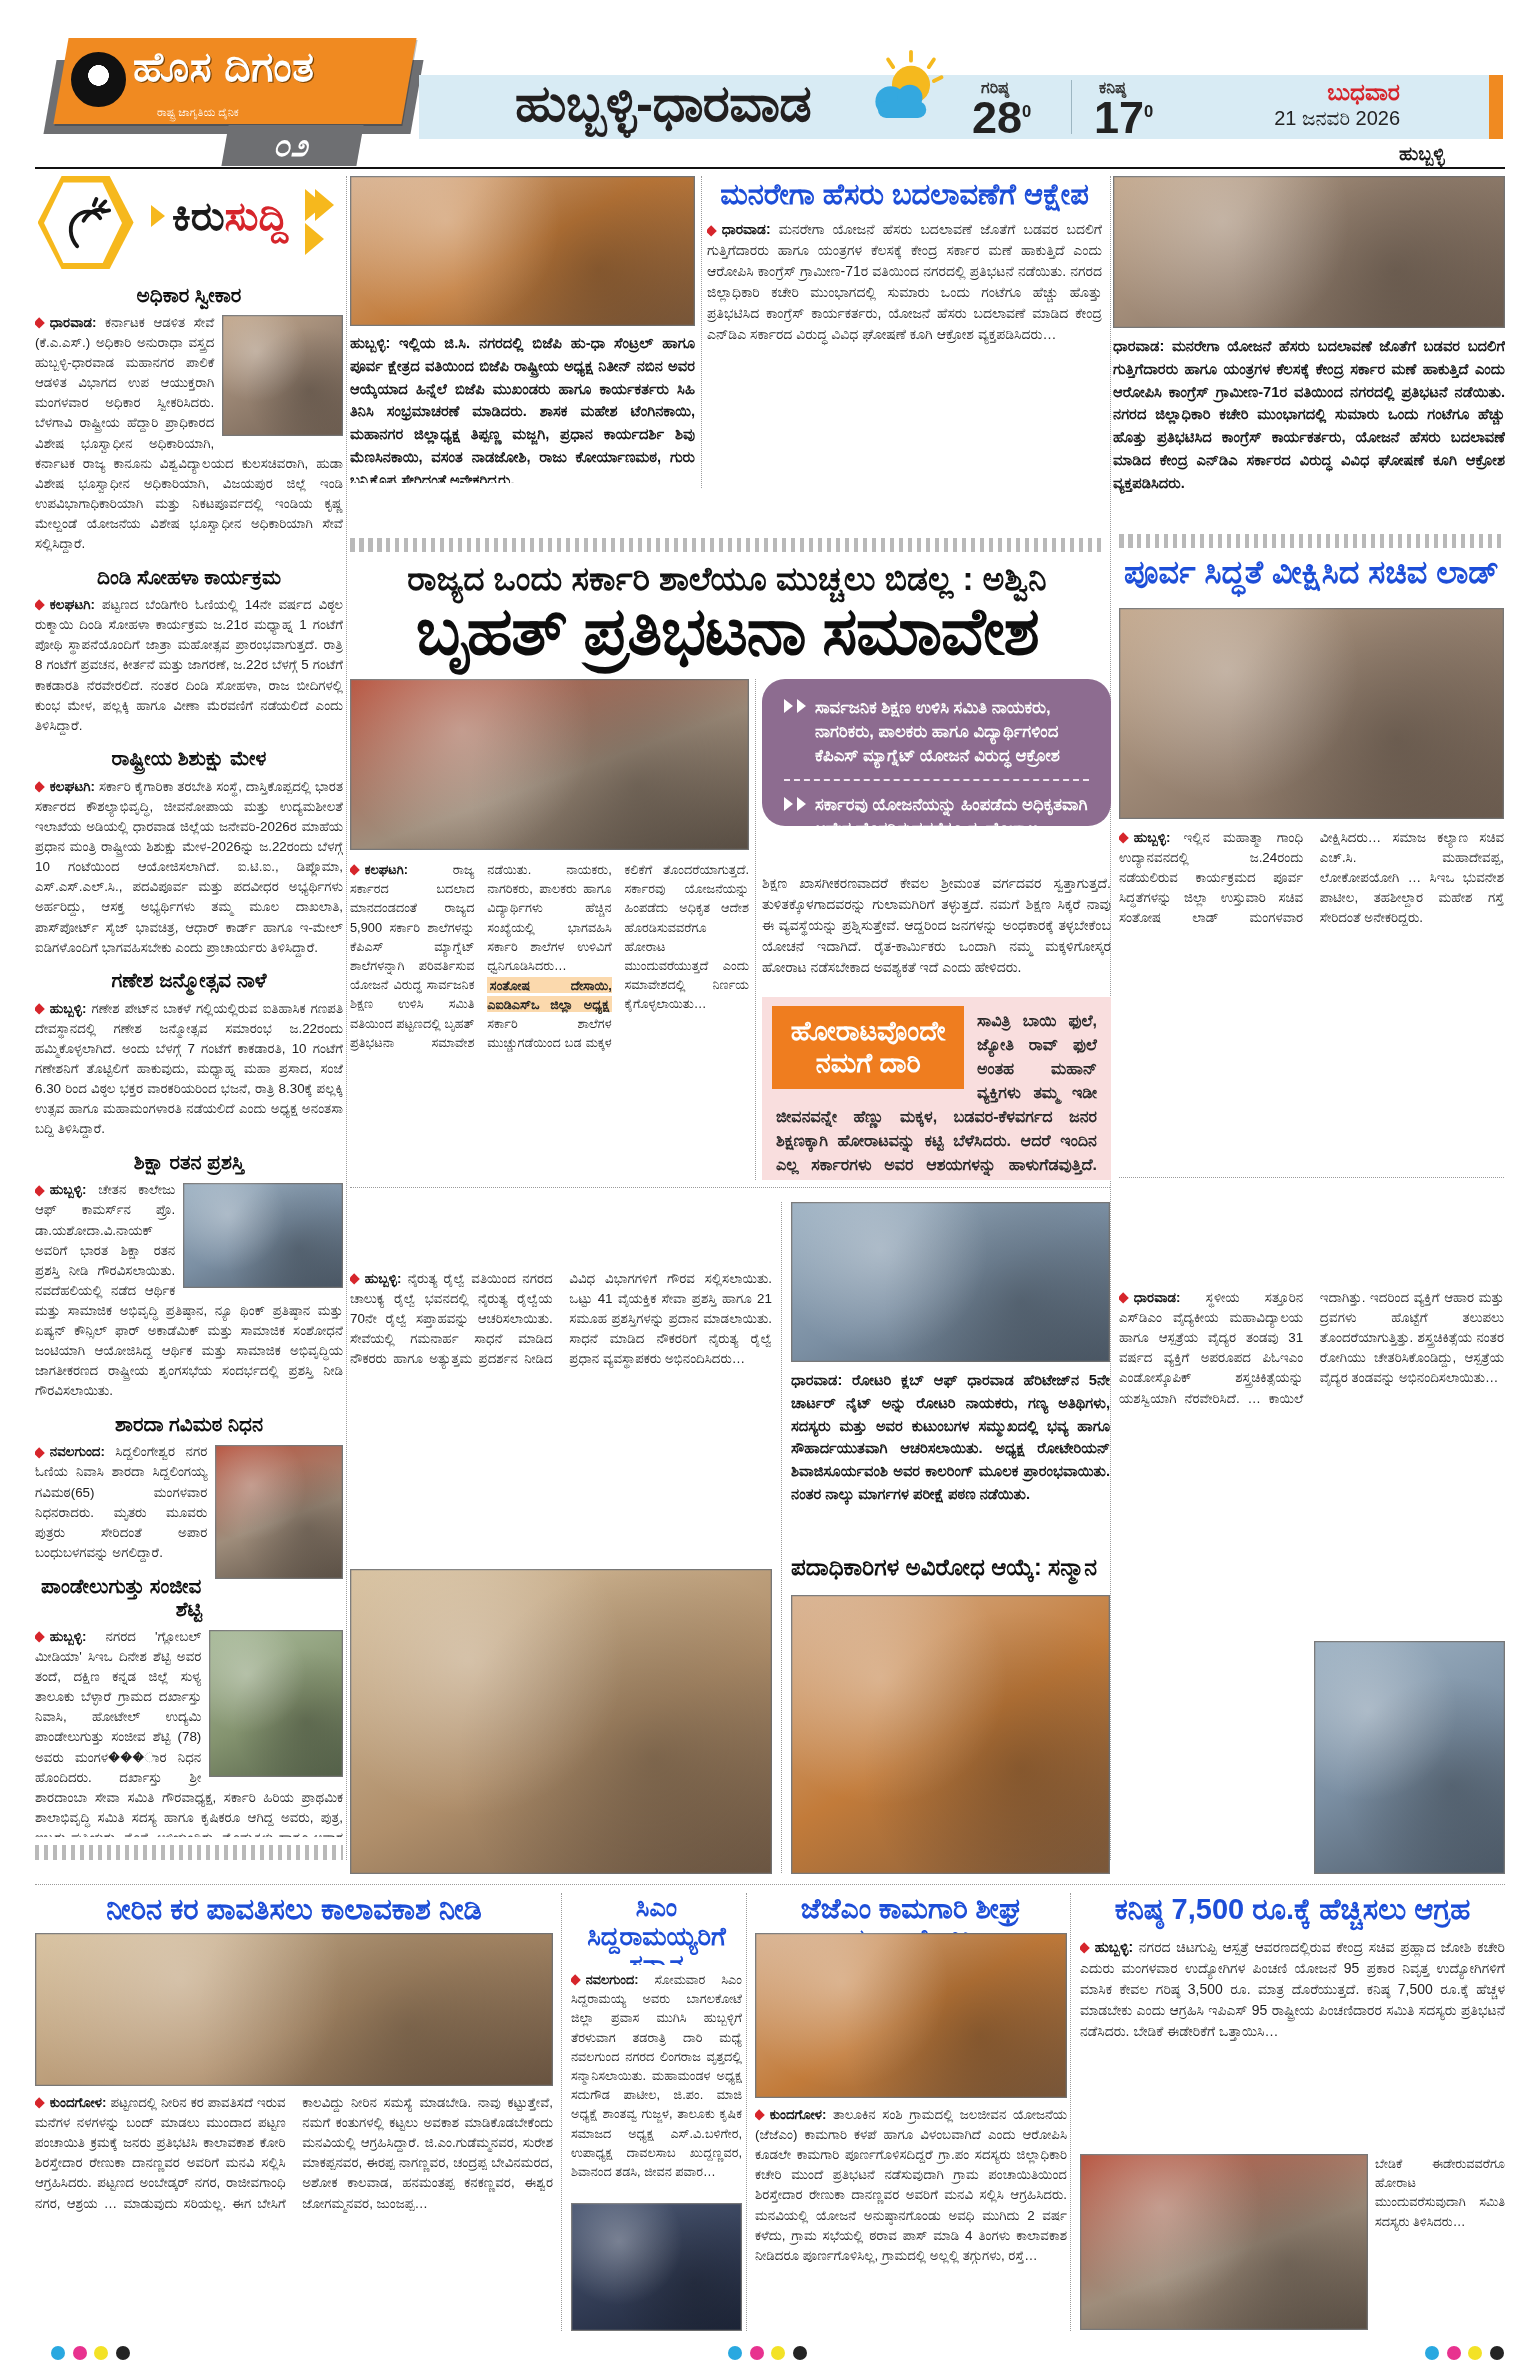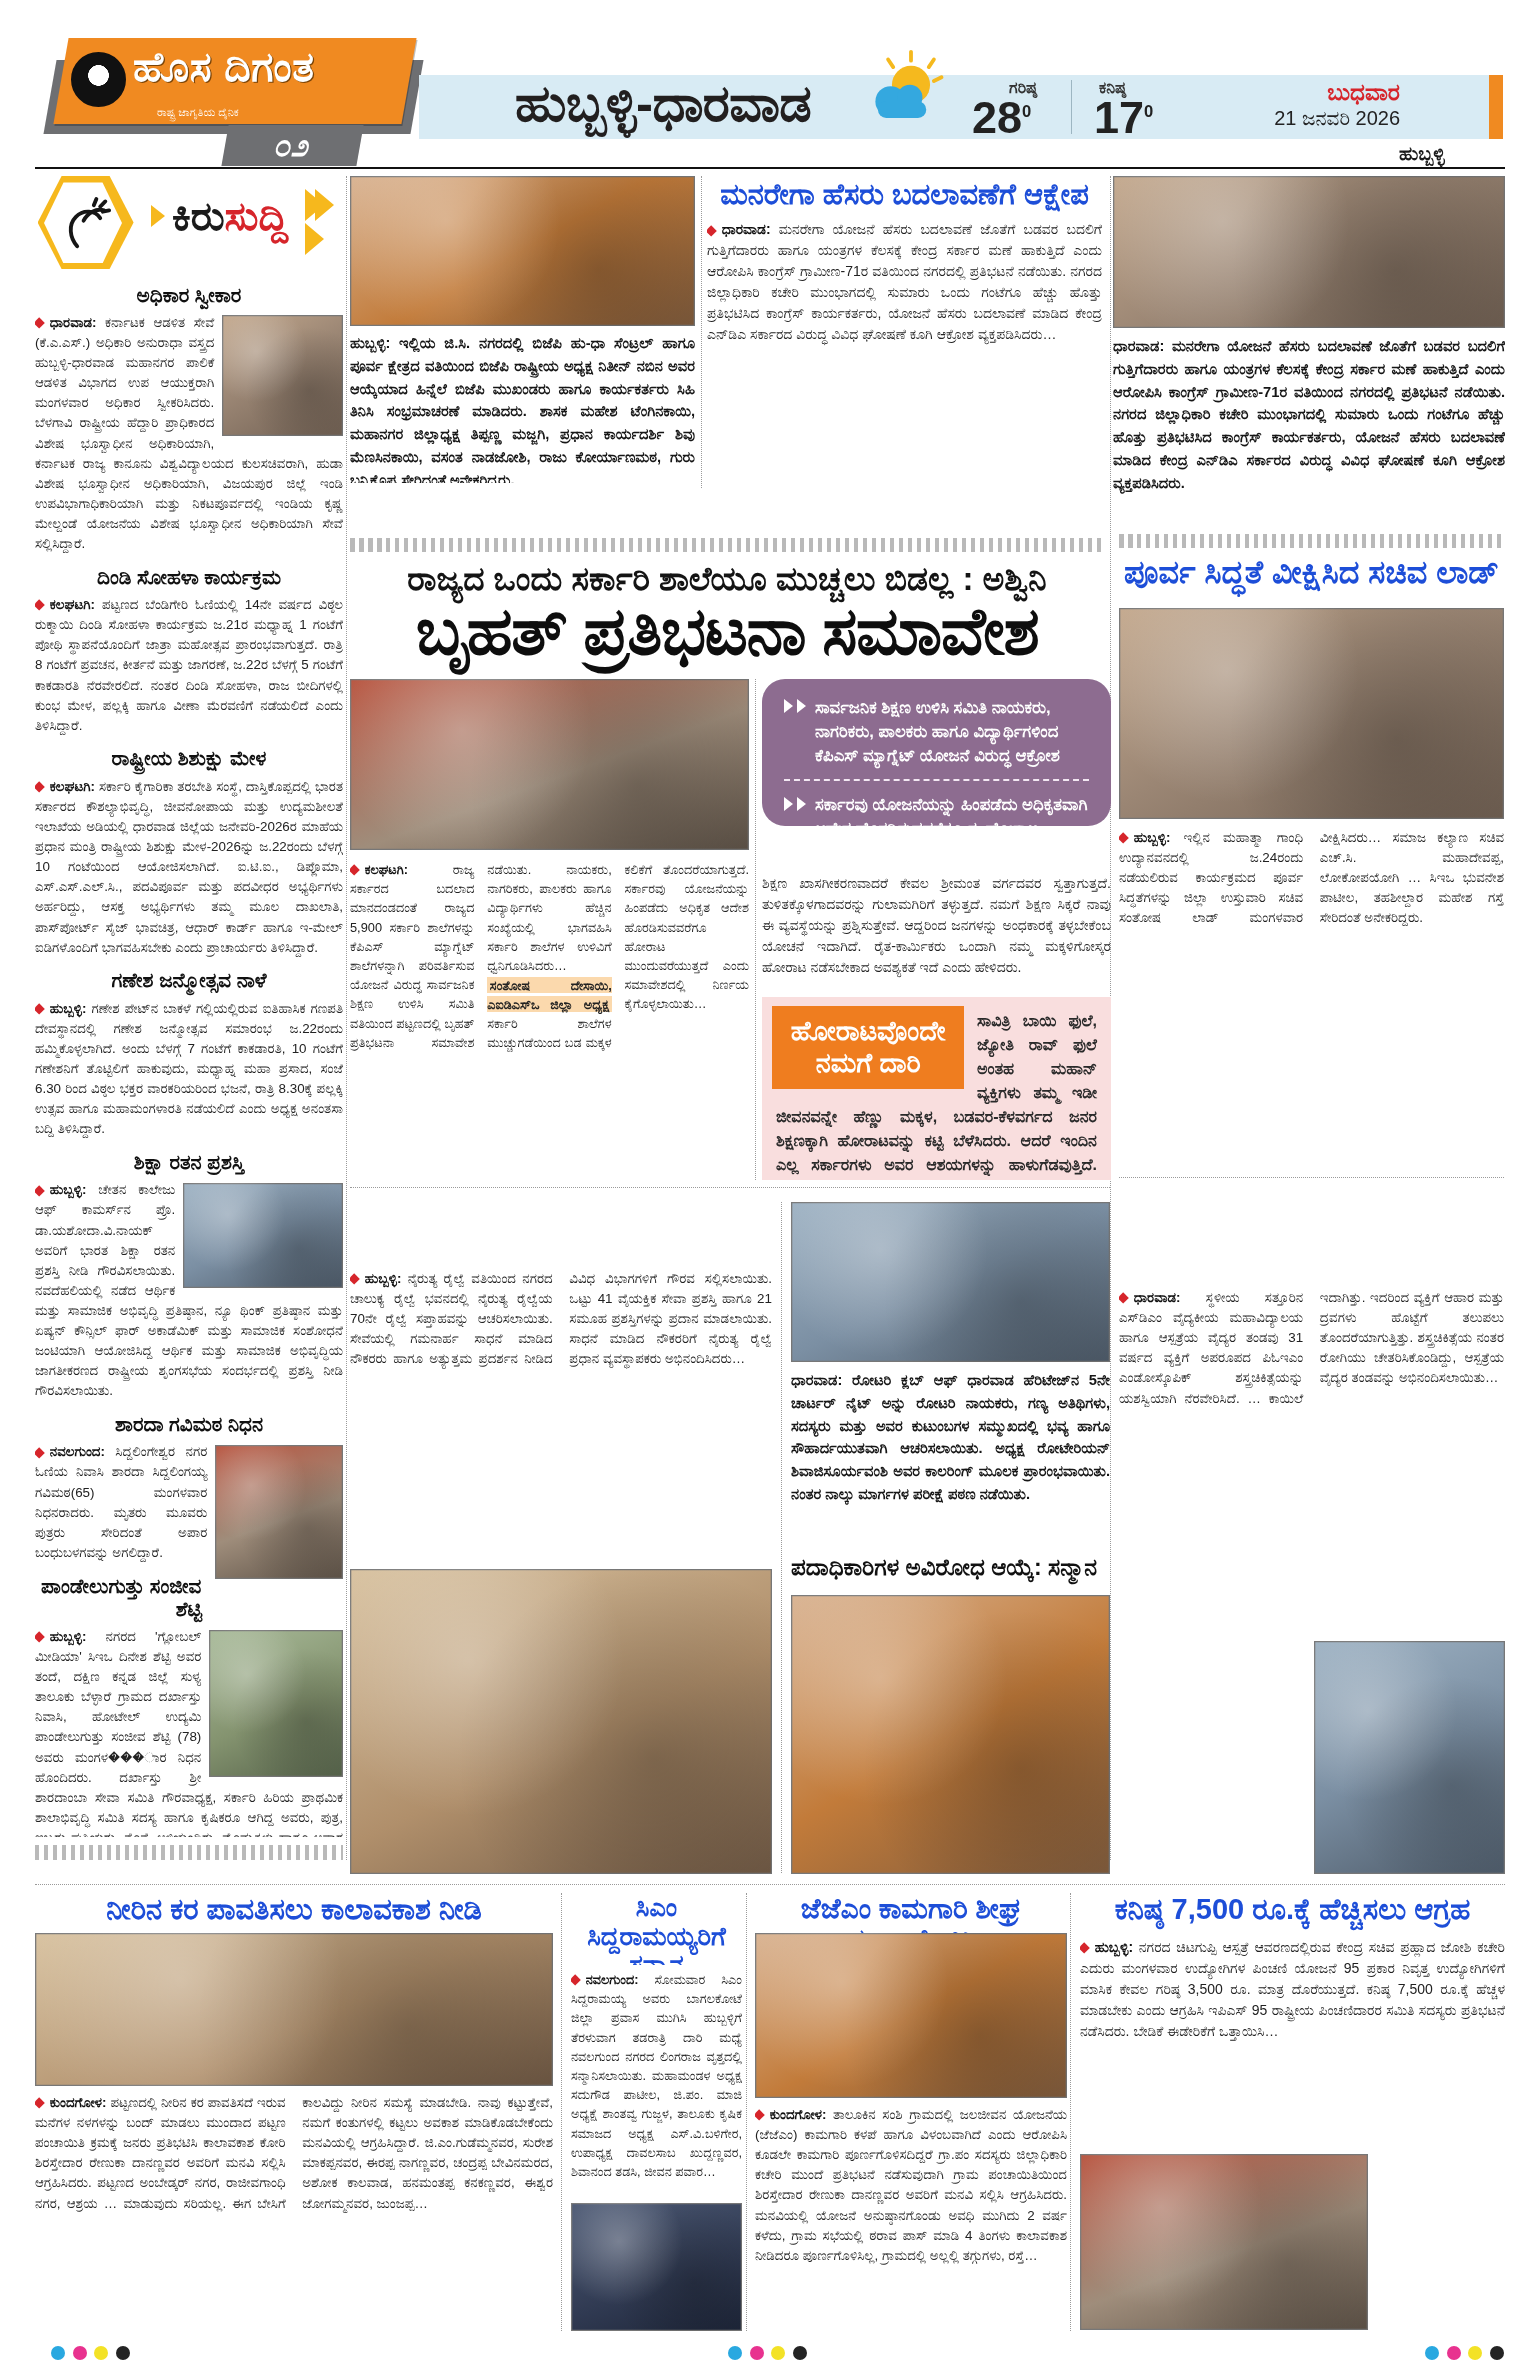--- a/index.html
+++ b/index.html
@@ -123,21 +123,21 @@
         <line x1="116" y1="18" x2="108" y2="30"></line>
           <line x1="128" y1="46" x2="116" y2="52"></line>
       </g>
       <circle cx="80" cy="58" r="30" fill="#f5b91e"></circle>
       <g>
         <circle cx="48" cy="84" r="24" fill="#34a8df"></circle>
         <circle cx="78" cy="78" r="20" fill="#34a8df"></circle>
         <rect x="28" y="84" width="76" height="26" rx="13" fill="#34a8df"></rect>
       </g>
     </svg>
-    <div class="abs w-label" style="left:590px;top:3.8px;">ಗರಿಷ್ಠ</div>
+    <div class="abs w-label" style="left:562px;top:3.8px;">ಗರಿಷ್ಠ</div>
     <div class="abs w-temp" style="left:553px;top:20.4px;"><span>28</span><sup>0</sup></div>
     <div class="abs w-div" style="left:652px;top:5.1px;"></div>
     <div class="abs w-label" style="left:680px;top:3.8px;">ಕನಿಷ್ಠ</div>
     <div class="abs w-temp" style="left:675px;top:20.4px;"><span>17</span><sup>0</sup></div>
     <div class="abs day-red" style="right:89px;top:3.8px;">ಬುಧವಾರ</div>
     <div class="abs date-txt" style="right:89px;top:32px;">21 ಜನವರಿ 2026</div>
   </div>
   <div class="abs orange-tab" style="left:1489px;top:75px;width:14px;height:64px;"></div>
   <div class="abs city-label" style="left:1399px;top:143px;">ಹುಬ್ಬಳ್ಳಿ</div>
   <div class="abs head-rule" style="left:35px;top:167px;width:1470px;height:1.9px;"></div>
@@ -306,20 +306,21 @@
     <span>ತಾಲೂಕಿನ ಸಂಶಿ ಗ್ರಾಮದಲ್ಲಿ ಜಲಜೀವನ ಯೋಜನೆಯ (ಜೆಜೆಎಂ) ಕಾಮಗಾರಿ ಕಳಪೆ ಹಾಗೂ ವಿಳಂಬವಾಗಿದೆ ಎಂದು ಆರೋಪಿಸಿ ಕೂಡಲೇ ಕಾಮಗಾರಿ ಪೂರ್ಣಗೊಳಿಸದಿದ್ದರೆ ಗ್ರಾ.ಪಂ ಸದಸ್ಯರು ಜಿಲ್ಲಾಧಿಕಾರಿ ಕಚೇರಿ ಮುಂದೆ ಪ್ರತಿಭಟನೆ ನಡೆಸುವುದಾಗಿ ಗ್ರಾಮ ಪಂಚಾಯಿತಿಯಿಂದ ಶಿರಸ್ತೇದಾರ ರೇಣುಕಾ ದಾನಣ್ಣವರ ಅವರಿಗೆ ಮನವಿ ಸಲ್ಲಿಸಿ ಆಗ್ರಹಿಸಿದರು. ಮನವಿಯಲ್ಲಿ ಯೋಜನೆ ಅನುಷ್ಠಾನಗೊಂಡು ಅವಧಿ ಮುಗಿದು 2 ವರ್ಷ ಕಳೆದು, ಗ್ರಾಮ ಸಭೆಯಲ್ಲಿ ಠರಾವ ಪಾಸ್ ಮಾಡಿ 4 ತಿಂಗಳು ಕಾಲಾವಕಾಶ ನೀಡಿದರೂ ಪೂರ್ಣಗೊಳಿಸಿಲ್ಲ, ಗ್ರಾಮದಲ್ಲಿ ಅಲ್ಲಲ್ಲಿ ತಗ್ಗುಗಳು, ರಸ್ತೆ…</span>
   </div>
 
   <div class="abs vdot" style="left:1070px;top:1893px;height:438px;"></div>
   <div class="abs h-sec" style="left:1080px;top:1893px;width:425px;">ಕನಿಷ್ಠ 7,500 ರೂ.ಕ್ಕೆ ಹೆಚ್ಚಿಸಲು ಆಗ್ರಹ</div>
   <div class="abs body-txt clip" style="left:1080px;top:1937px;width:425px;height:211px;font-size:14px;">
     <span class="dl">ಹುಬ್ಬಳ್ಳಿ:</span>
     <span>ನಗರದ ಚಿಟಗುಪ್ಪಿ ಆಸ್ಪತ್ರೆ ಆವರಣದಲ್ಲಿರುವ ಕೇಂದ್ರ ಸಚಿವ ಪ್ರಹ್ಲಾದ ಜೋಶಿ ಕಚೇರಿ ಎದುರು ಮಂಗಳವಾರ ಉದ್ಯೋಗಿಗಳ ಪಿಂಚಣಿ ಯೋಜನೆ 95 ಪ್ರಕಾರ ನಿವೃತ್ತ ಉದ್ಯೋಗಿಗಳಿಗೆ ಮಾಸಿಕ ಕೇವಲ ಗರಿಷ್ಠ 3,500 ರೂ. ಮಾತ್ರ ದೊರೆಯುತ್ತದೆ. ಕನಿಷ್ಠ 7,500 ರೂ.ಕ್ಕೆ ಹೆಚ್ಚಳ ಮಾಡಬೇಕು ಎಂದು ಆಗ್ರಹಿಸಿ ಇಪಿಎಸ್ 95 ರಾಷ್ಟ್ರೀಯ ಪಿಂಚಣಿದಾರರ ಸಮಿತಿ ಸದಸ್ಯರು ಪ್ರತಿಭಟನೆ ನಡೆಸಿದರು. ಬೇಡಿಕೆ ಈಡೇರಿಕೆಗೆ ಒತ್ತಾಯಿಸಿ…</span>
   </div>
   <div class="abs photo ph-red" style="left:1080px;top:2154px;width:288px;height:176px;"></div>
+  <div class="abs body-txt clip" style="left:1375px;top:2154px;width:130px;height:176px;font-size:12.8px;">ಬೇಡಿಕೆ ಈಡೇರುವವರೆಗೂ ಹೋರಾಟ ಮುಂದುವರೆಸುವುದಾಗಿ ಸಮಿತಿ ಸದಸ್ಯರು ತಿಳಿಸಿದರು…</div>
 
   <div class="abs dots" style="left:51px;top:2346px;">
     <span class="dot d-c"></span>
       <span class="dot d-m"></span>
       <span class="dot d-y"></span>
       <span class="dot d-k"></span>
   </div>
   <div class="abs dots" style="left:728px;top:2346px;">
     <span class="dot d-c"></span>
       <span class="dot d-m"></span>

